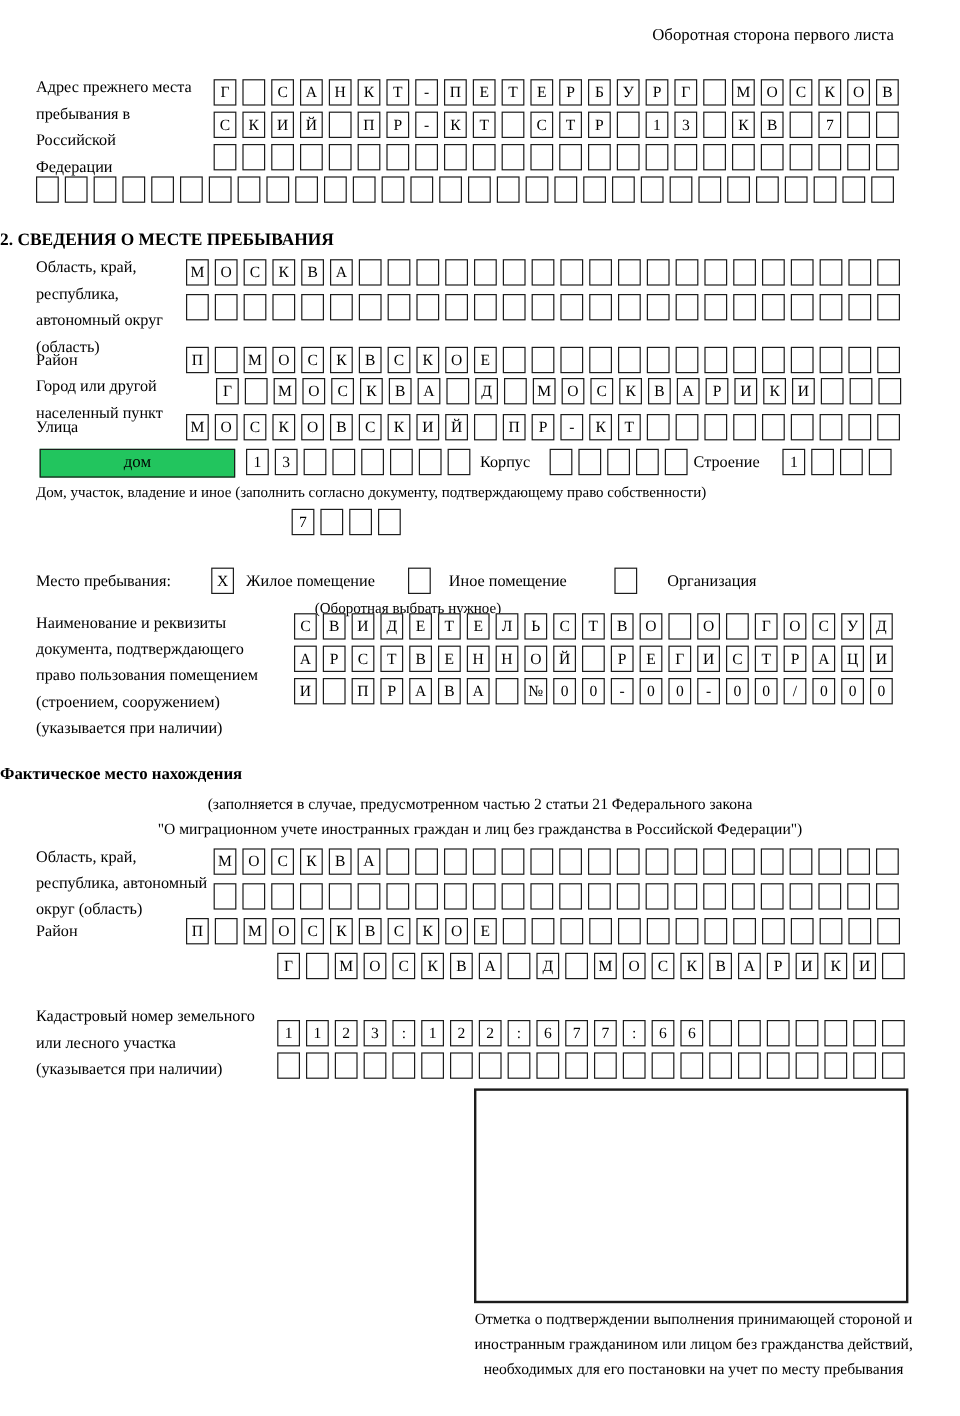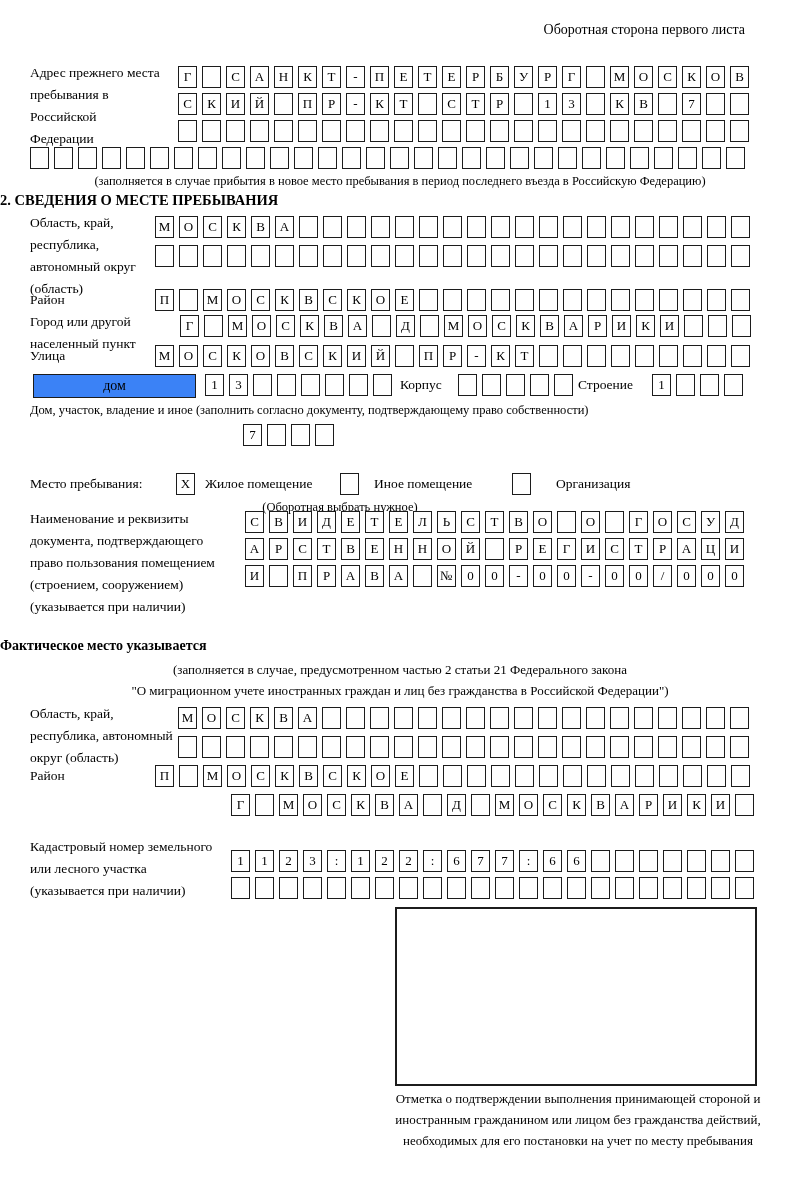--- a/index.html
+++ b/index.html
@@ -5,21 +5,21 @@
   html,body{margin:0;padding:0;background:#fff;}
   .page{position:relative;width:800px;height:1180px;background:#ffffff;
         font-family:"Liberation Serif","DejaVu Serif",serif;color:#000;overflow:hidden;}
   .header-note{position:absolute;top:22px;left:0;width:745px;text-align:right;font-size:14px;}
   .label{position:absolute;font-size:13.5px;line-height:22px;}
   .cellrow{position:absolute;display:flex;}
   .cell{flex:none;width:19px;height:22px;margin-right:5px;border:1.7px solid #1c1c1c;
         box-sizing:border-box;display:flex;align-items:center;justify-content:center;
         font-size:13px;background:#fff;}
   .bigbox{position:absolute;height:24px;border:1.7px solid #1c1c1c;box-sizing:border-box;
-          display:flex;align-items:center;justify-content:center;font-size:14px;background:#3b82f6;}
+          display:flex;align-items:center;justify-content:center;font-size:14px;background:#22c55e;}
   .caption{position:absolute;font-size:12.5px;line-height:17px;}
   .center{text-align:center;}
   .sec-title{position:absolute;left:0;width:800px;text-align:left;font-weight:bold;font-size:14.5px;}
   .inline-label{position:absolute;font-size:13.5px;}
   .stamp{position:absolute;border:2px solid #1c1c1c;background:#fff;}
 </style>
 </head>
 <body>
 
 <div class="page">
@@ -130,21 +130,20 @@
       <span class="cell"></span>
       <span class="cell"></span>
       <span class="cell"></span>
       <span class="cell"></span>
       <span class="cell"></span>
       <span class="cell"></span>
       <span class="cell"></span>
       <span class="cell"></span>
       <span class="cell"></span>
     </div>
-  <div class="caption center" style="left:0;top:173px;width:800px">(заполняется в случае прибытия в новое место пребывания в период последнего въезда в Российскую Федерацию)</div>
 
   <div class="sec-title" style="top:192px">2. СВЕДЕНИЯ О МЕСТЕ ПРЕБЫВАНИЯ</div>
 
   <div class="label" style="left:30px;top:212px;width:120px">Область, край, республика, автономный округ (область)</div>
   <div class="cellrow" style="left:155px;top:216px">
       <span class="cell">М</span>
       <span class="cell">О</span>
       <span class="cell">С</span>
       <span class="cell">К</span>
       <span class="cell">В</span>
@@ -397,21 +396,21 @@
       <span class="cell">0</span>
       <span class="cell">-</span>
       <span class="cell">0</span>
       <span class="cell">0</span>
       <span class="cell">/</span>
       <span class="cell">0</span>
       <span class="cell">0</span>
       <span class="cell">0</span>
     </div>
 
-  <div class="sec-title" style="top:638px;font-size:14px">Фактическое место указывается</div>
+  <div class="sec-title" style="top:638px;font-size:14px">Фактическое место нахождения</div>
   <div class="caption center" style="left:0;top:661px;width:800px;font-size:13px">(заполняется в случае, предусмотренном частью 2 статьи 21 Федерального закона</div>
   <div class="caption center" style="left:0;top:682px;width:800px;font-size:13px">"О миграционном учете иностранных граждан и лиц без гражданства в Российской Федерации")</div>
 
   <div class="label" style="left:30px;top:703px;width:150px">Область, край, республика, автономный округ (область)</div>
   <div class="cellrow" style="left:178px;top:707px">
       <span class="cell">М</span>
       <span class="cell">О</span>
       <span class="cell">С</span>
       <span class="cell">К</span>
       <span class="cell">В</span>

